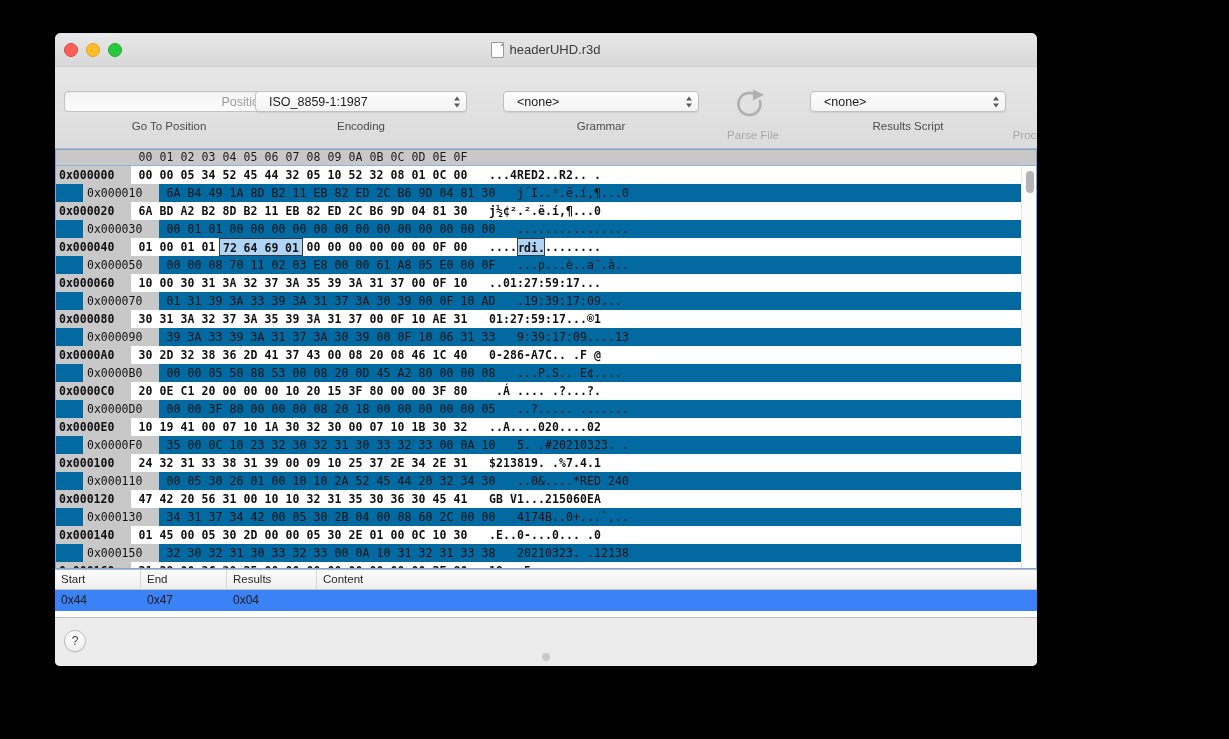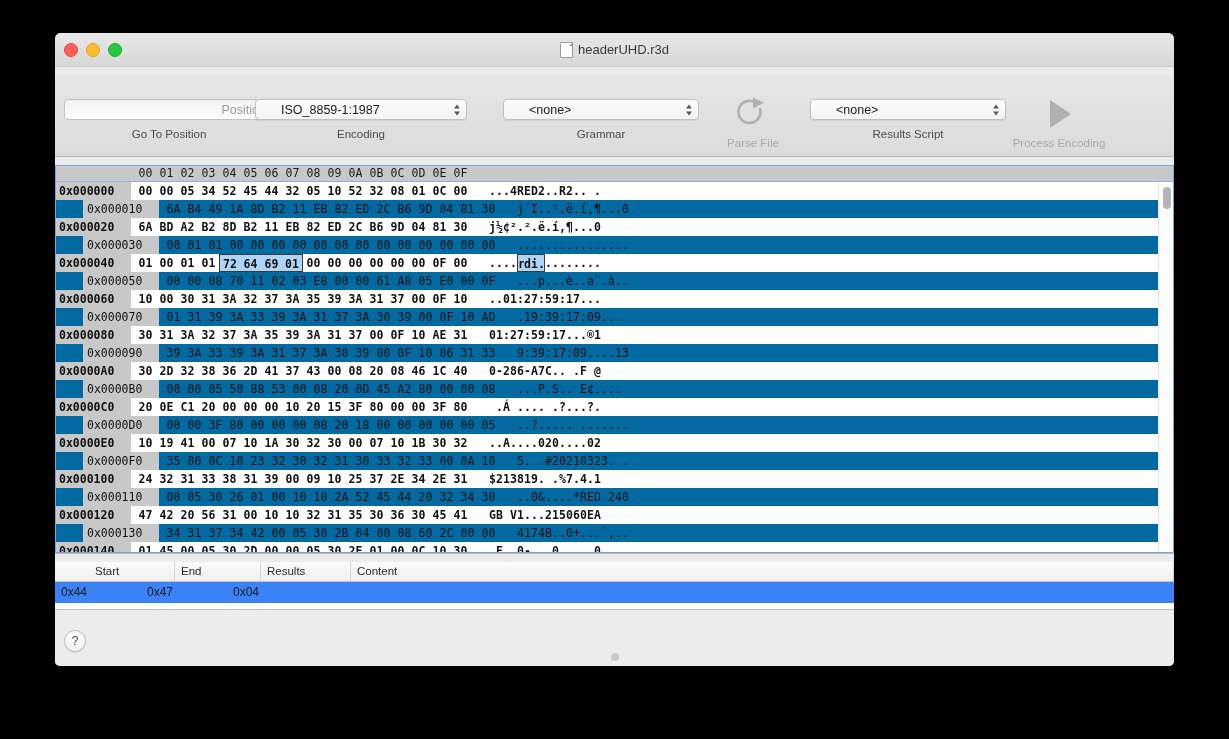--- a/index.html
+++ b/index.html
@@ -9,29 +9,28 @@
     width: 1229px;
     height: 739px;
     overflow: hidden;
     font-family: "Liberation Sans", sans-serif;
   }
 
   #window {
     position: absolute;
     left: 55px;
     top: 33px;
-    width: 1119px;
+    width: 982px;
     height: 633px;
     background: #ececec;
     border-radius: 6px 6px 5px 5px;
     overflow: hidden;
     box-shadow: 0 6px 26px rgba(0,0,0,0.55);
     display: flex;
     flex-direction: column;
-    gap: 8px;
   }
 
   
   #titlebar {
     height: 33px;
     flex: 0 0 33px;
     background: linear-gradient(to bottom, #e8e8e8 0%, #d8d8d8 100%);
     border-bottom: 1px solid #cfcfcf;
     position: relative;
     display: flex;
@@ -116,21 +115,21 @@
   }
 
   .tb-popup {
     height: 21px;
     background: linear-gradient(to bottom, #fdfdfd, #f3f3f3);
     border: 1px solid #c0c0c0;
     border-radius: 4px;
     box-sizing: border-box;
     display: flex;
     align-items: center;
-    padding-left: 25px;
+    padding-left: 13px;
     padding-right: 18px;
     font-size: 12.5px;
     color: #1c1c1c;
     position: relative;
     box-shadow: 0 1px 1px rgba(0,0,0,0.07);
   }
   .popup-arrows {
     position: absolute;
     right: 5px;
     top: 50%;
@@ -284,21 +283,20 @@
     border-bottom: 1px solid #bcbcbc;
   }
   #res-header {
     height: 19px;
     background: linear-gradient(to bottom, #fbfbfb, #efefef);
     border-bottom: 1px solid #c5c5c5;
     display: flex;
     align-items: flex-start;
     font-size: 11.5px;
     color: #2a2a2a;
-    padding-left: 34px;
   }
   #res-header > div {
     padding-left: 6px;
     box-sizing: border-box;
     border-right: 1px solid #d6d6d6;
     height: 100%;
     line-height: 19px;
   }
   .res-row {
     height: 21px;

